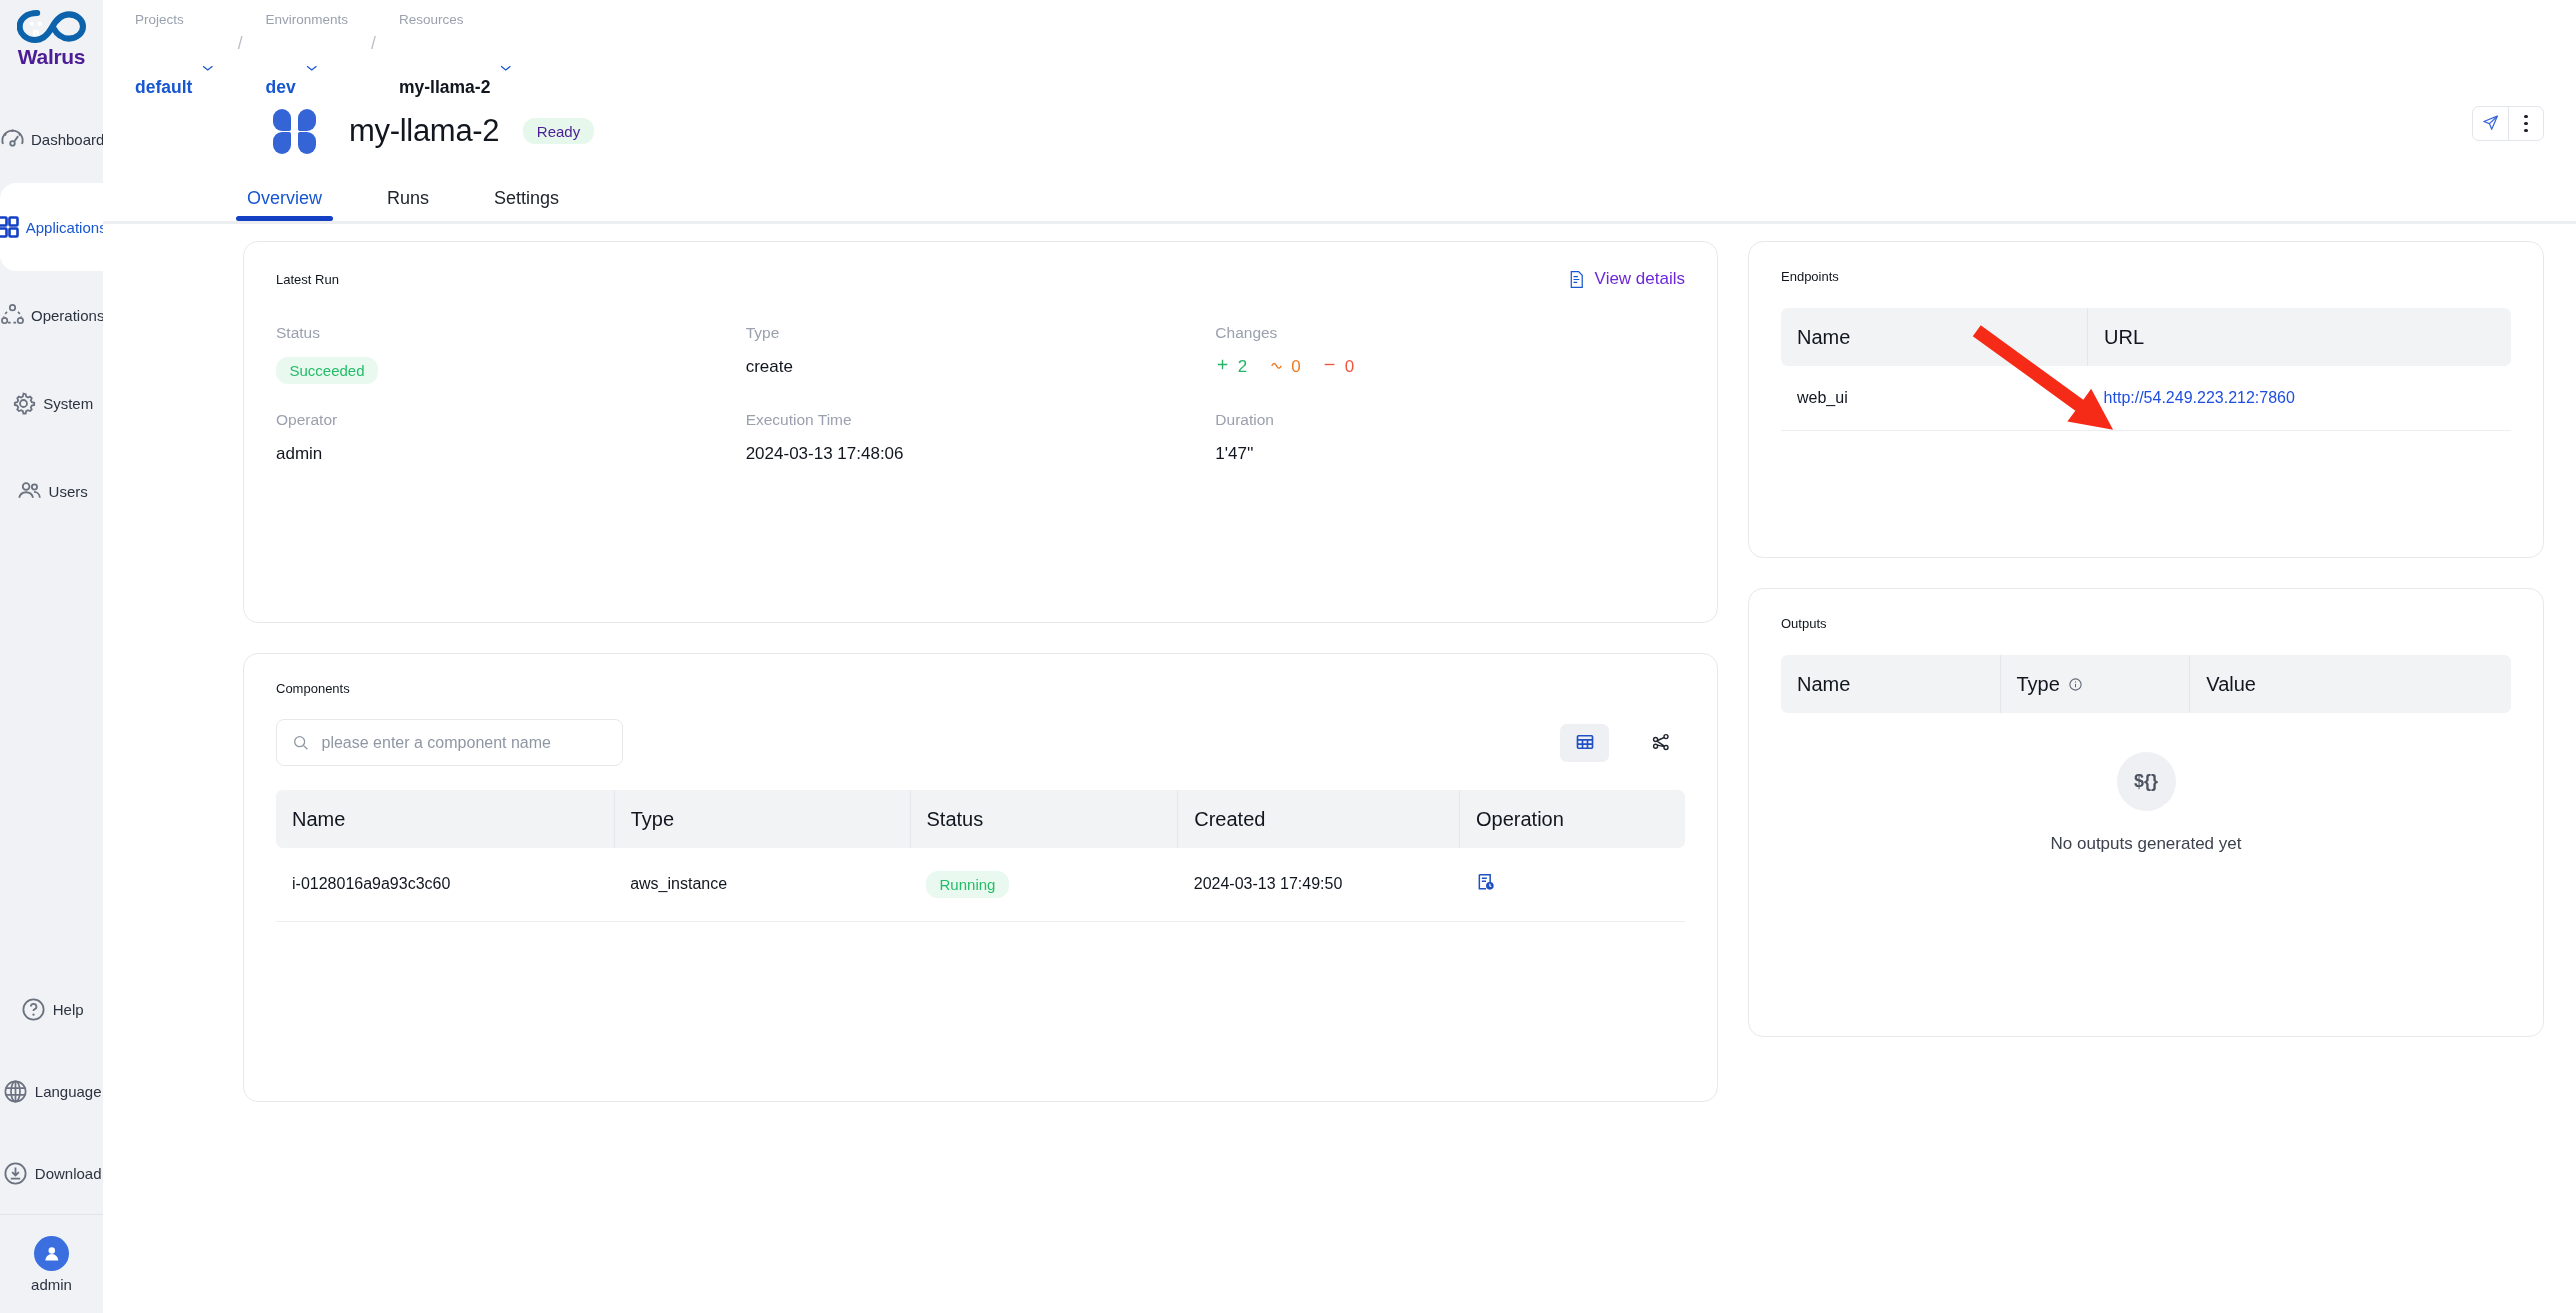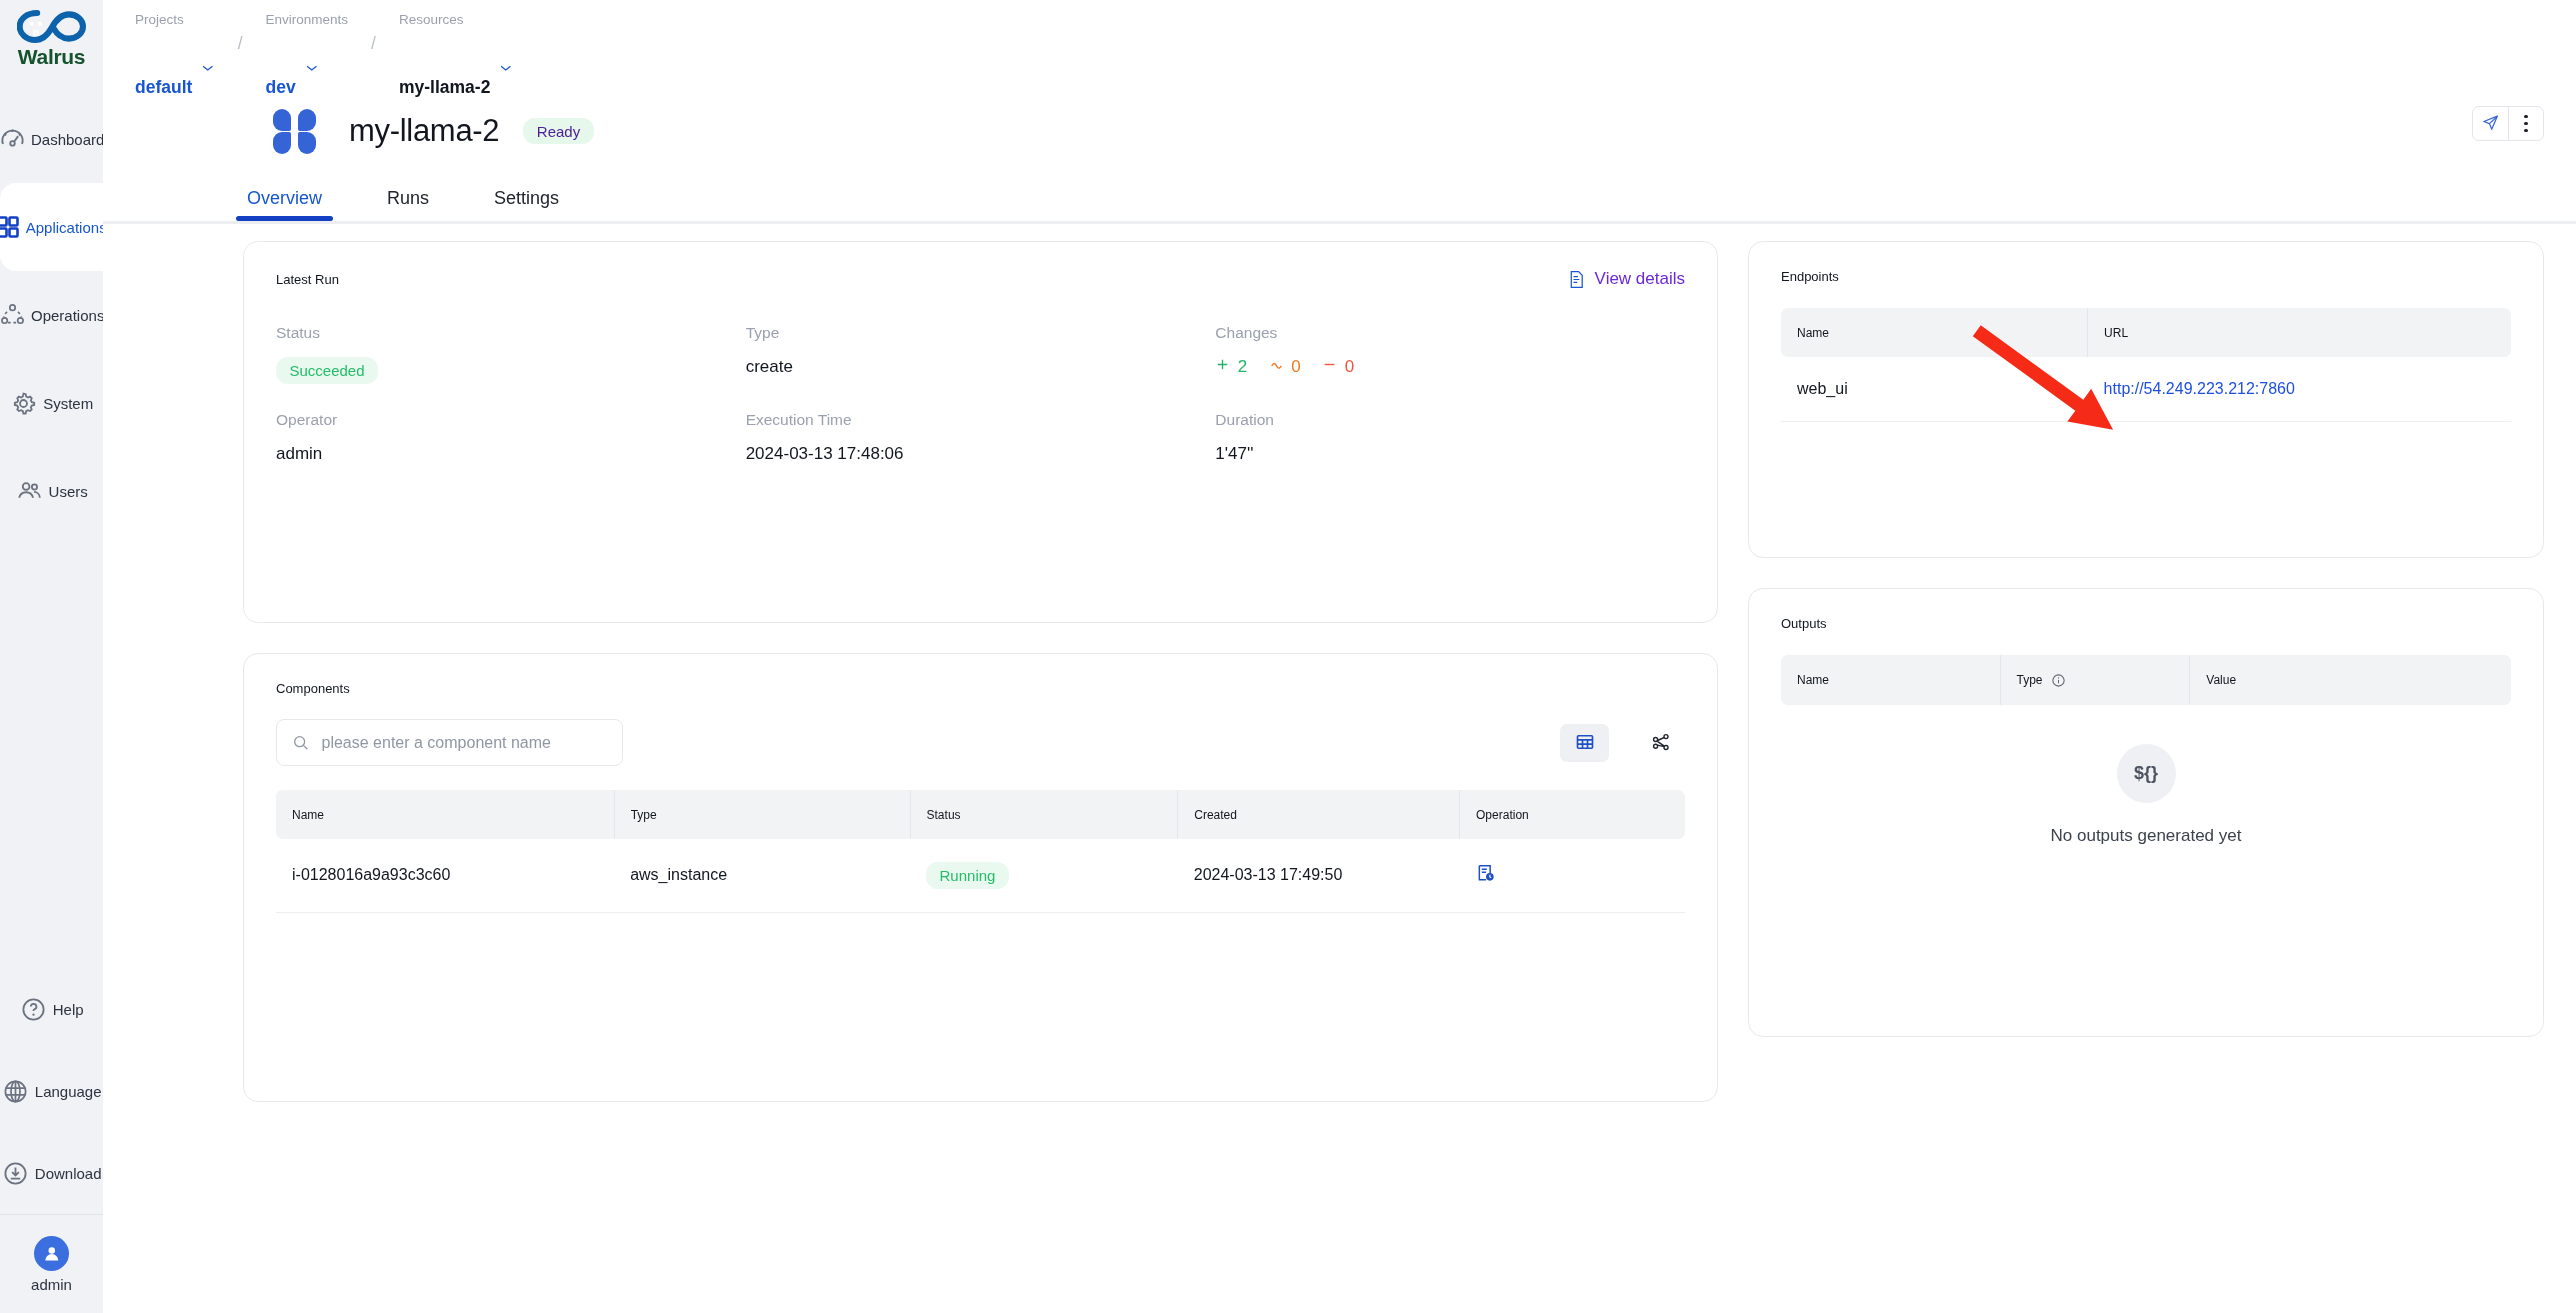--- a/index.html
+++ b/index.html
@@ -14,21 +14,21 @@
   
   #sidebar {
     width: 103px; height: 1314px;
     background: #f0f2f5;
     flex-shrink: 0;
     display: flex; flex-direction: column;
     align-items: center;
     position: relative;
   }
   .brand { margin-top: 9.4px; display:flex; flex-direction:column; align-items:center; }
-  .brand-name { font-size: 21px; font-weight: 700; color: #14532d; letter-spacing:-0.3px; margin-top:-1.3px;}
+  .brand-name { font-size: 21px; font-weight: 700; color: #4c1d95; letter-spacing:-0.3px; margin-top:-1.3px;}
   .nav-list { margin-top: 26px; width: 100%; }
   .nav-item {
     width: 100%; height: 88px;
     display: flex; 
     align-items: center; justify-content: center;
     gap: 5.4px; cursor: pointer; position: relative;
   }
   .nav-item .nav-label { font-size: 15px; color: #2c3340; white-space: nowrap; }
   .nav-item.active { background: #ffffff; border-radius: 16px 0 0 16px; }
   .nav-item.active .nav-label { color: #1756d1; font-weight: 500; }
@@ -145,21 +145,21 @@
     font-family:"Liberation Sans", sans-serif; width:100%; background:transparent;
   }
   .search-box input::placeholder { color:#8f97a3; }
   .view-toggle { display:flex; align-items:center; gap: 27px; }
   .vt-btn { width:49px; height:38px; border-radius:6.7px; display:flex; align-items:center;
             justify-content:center; cursor:pointer; }
   .vt-btn.active { background:#eef0f3; }
 
   table.grid { width:100%; border-collapse:collapse; margin-top: 24px; table-layout:fixed; }
   table.grid thead th {
-    background:#f1f3f5; font-size:12px; color:#11161f; font-weight:400;
+    background:#f1f3f5; font-size:20px; color:#11161f; font-weight:400;
     text-align:left; padding: 17.5px 0 17.5px 16px; height:47px; vertical-align:middle;
   }
   table.grid thead th:first-child { border-radius: 6.7px 0 0 6.7px; }
   table.grid thead th:last-child { border-radius: 0 6.7px 6.7px 0; }
   table.grid thead th + th { border-left:0.7px solid #e3e6ea; }
   table.grid tbody td {
     font-size:16px; color:#11161f; padding: 23px 0 23px 16px;
     border-bottom:0.7px solid #eceef1; vertical-align:middle;
   }
   .hdr-with-info { display:flex; align-items:center; gap:8px;}

